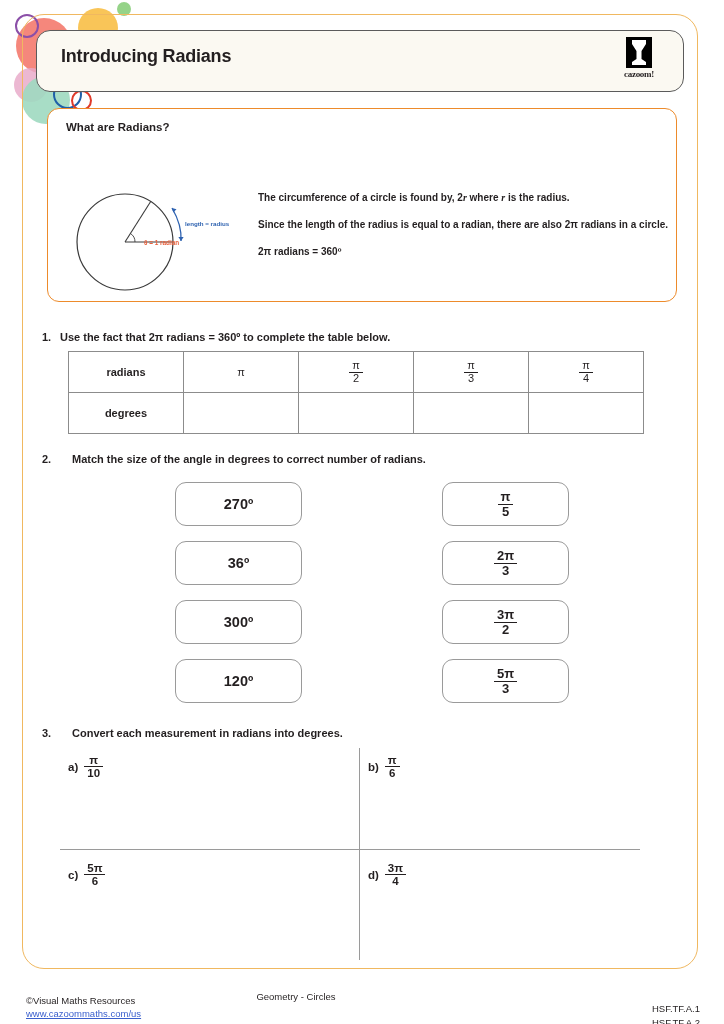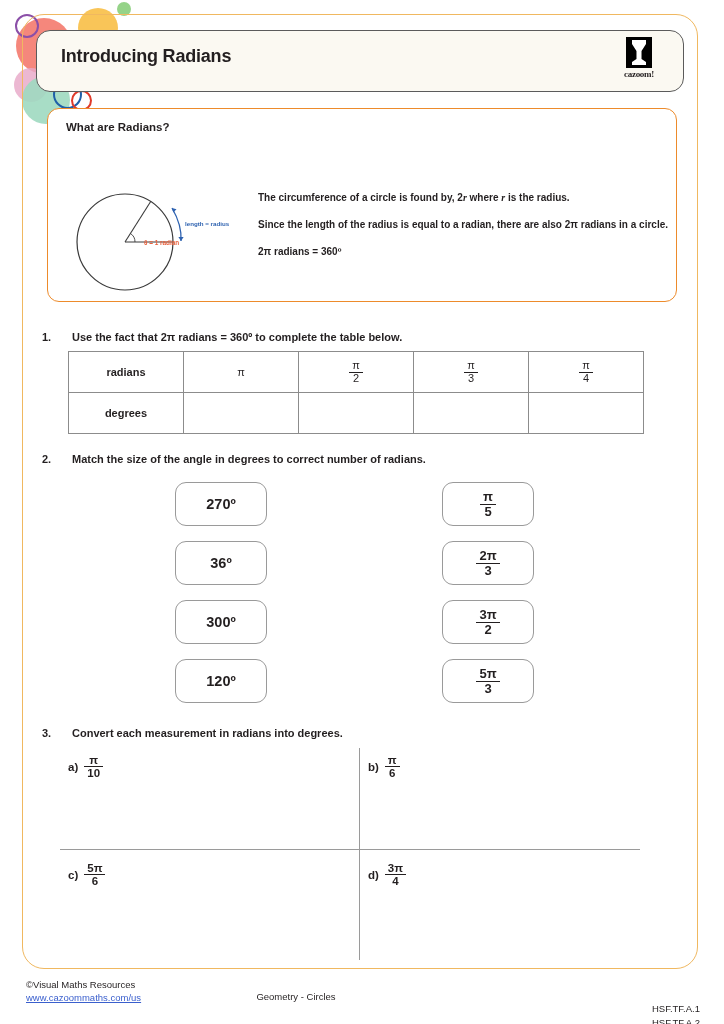--- a/index.html
+++ b/index.html
@@ -125,39 +125,39 @@
   .tbl td.lab{font-weight:bold;font-size:11px;}
 
   
   .frac{display:inline-block;vertical-align:middle;text-align:center;line-height:1.05;}
   .frac .num{display:block;padding:0 3px;font-size:inherit;}
   .frac .den{display:block;border-top:1.3px solid #231f20;padding:0 3px;font-size:inherit;}
 
   
   .mbox{
     position:absolute;
-    width:92px;height:44px;
+    width:127px;height:44px;
     border:1.3px solid #9a9a9a;
     border-radius:11px;
     box-sizing:border-box;
     display:flex;align-items:center;justify-content:center;
     font-size:14.5px;font-weight:bold;
     background:#fff;
   }
   .mbox.fr{font-size:13px;}
 
   
   .q3-vline{position:absolute;background:#9a9a9a;width:1px;}
   .q3-hline{position:absolute;background:#9a9a9a;height:1px;}
   .q3-item{position:absolute;font-size:11.5px;font-weight:bold;display:flex;align-items:center;gap:6px;}
   .q3-item .frac{font-size:11.5px;}
 
   
   .footer{position:absolute;left:0;top:978px;width:724px;height:46px;font-size:9.5px;}
-  .f-left{position:absolute;left:26px;top:0;line-height:13px;}
+  .f-left{position:absolute;left:26px;top:16px;line-height:13px;}
   .f-link{color:#3a5fcd;text-decoration:underline;display:block;}
   .f-center{position:absolute;left:0;top:13px;width:592px;text-align:center;}
   .f-right{position:absolute;right:24px;top:0;text-align:right;line-height:14px;margin-top:24px;}
 </style>
 </head>
 <body>
 
 <div id="page">
 
   <div>
@@ -204,21 +204,21 @@
     <div class="info-right">
       <p>
         <span>The circumference of a circle is found by, 2</span><span class="ital">r</span><span> where </span><span class="ital">r</span><span> is the radius.</span>
       </p>
       <p>Since the length of the radius is equal to a radian, there are also 2π radians in a circle.</p>
       <p class="info-eq">2π radians = 360º</p>
     </div>
   </div>
 
   <div class="q-num" style="left:42px;top:331px;">1.</div>
-  <div class="q" style="left:72px;top:331px;">
+  <div class="q" style="left:60px;top:331px;">
     <span>Use the fact that  2</span><span>π</span><span> radians = 360º to complete the table below.</span>
   </div>
 
   <table class="tbl">
     <tbody>
         <tr>
       <td class="lab">radians</td>
       <td><span>π</span></td>
       <td>
         <span class="frac"><span class="num">π</span><span class="den">2</span></span>

